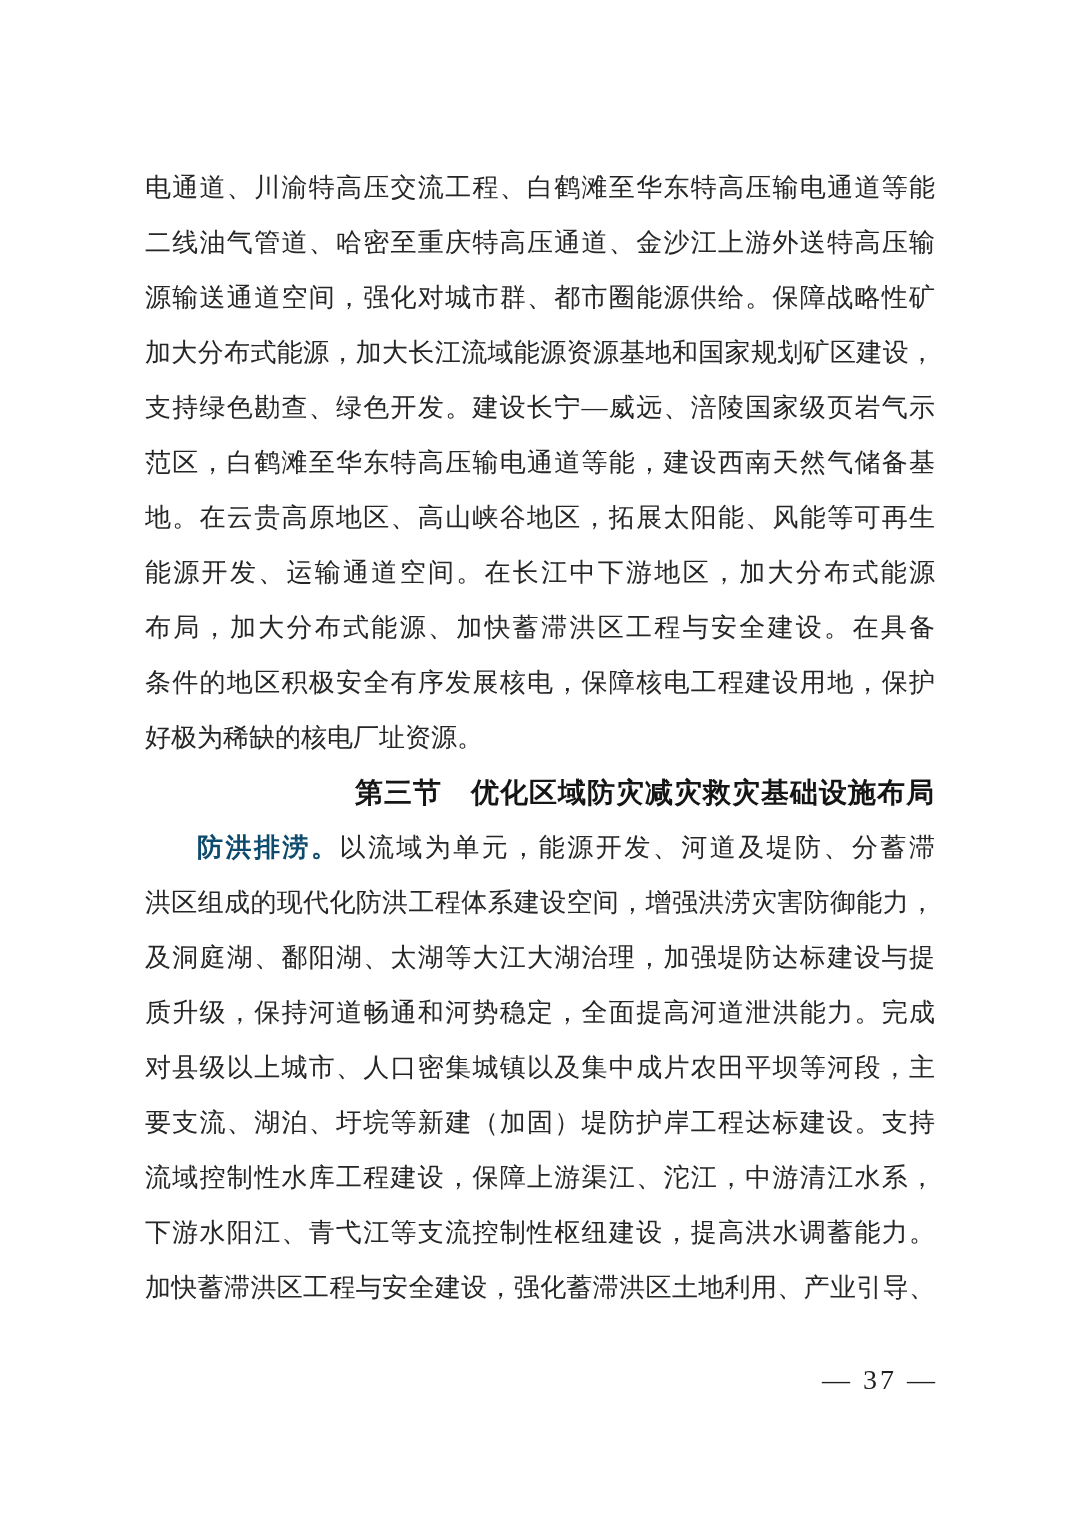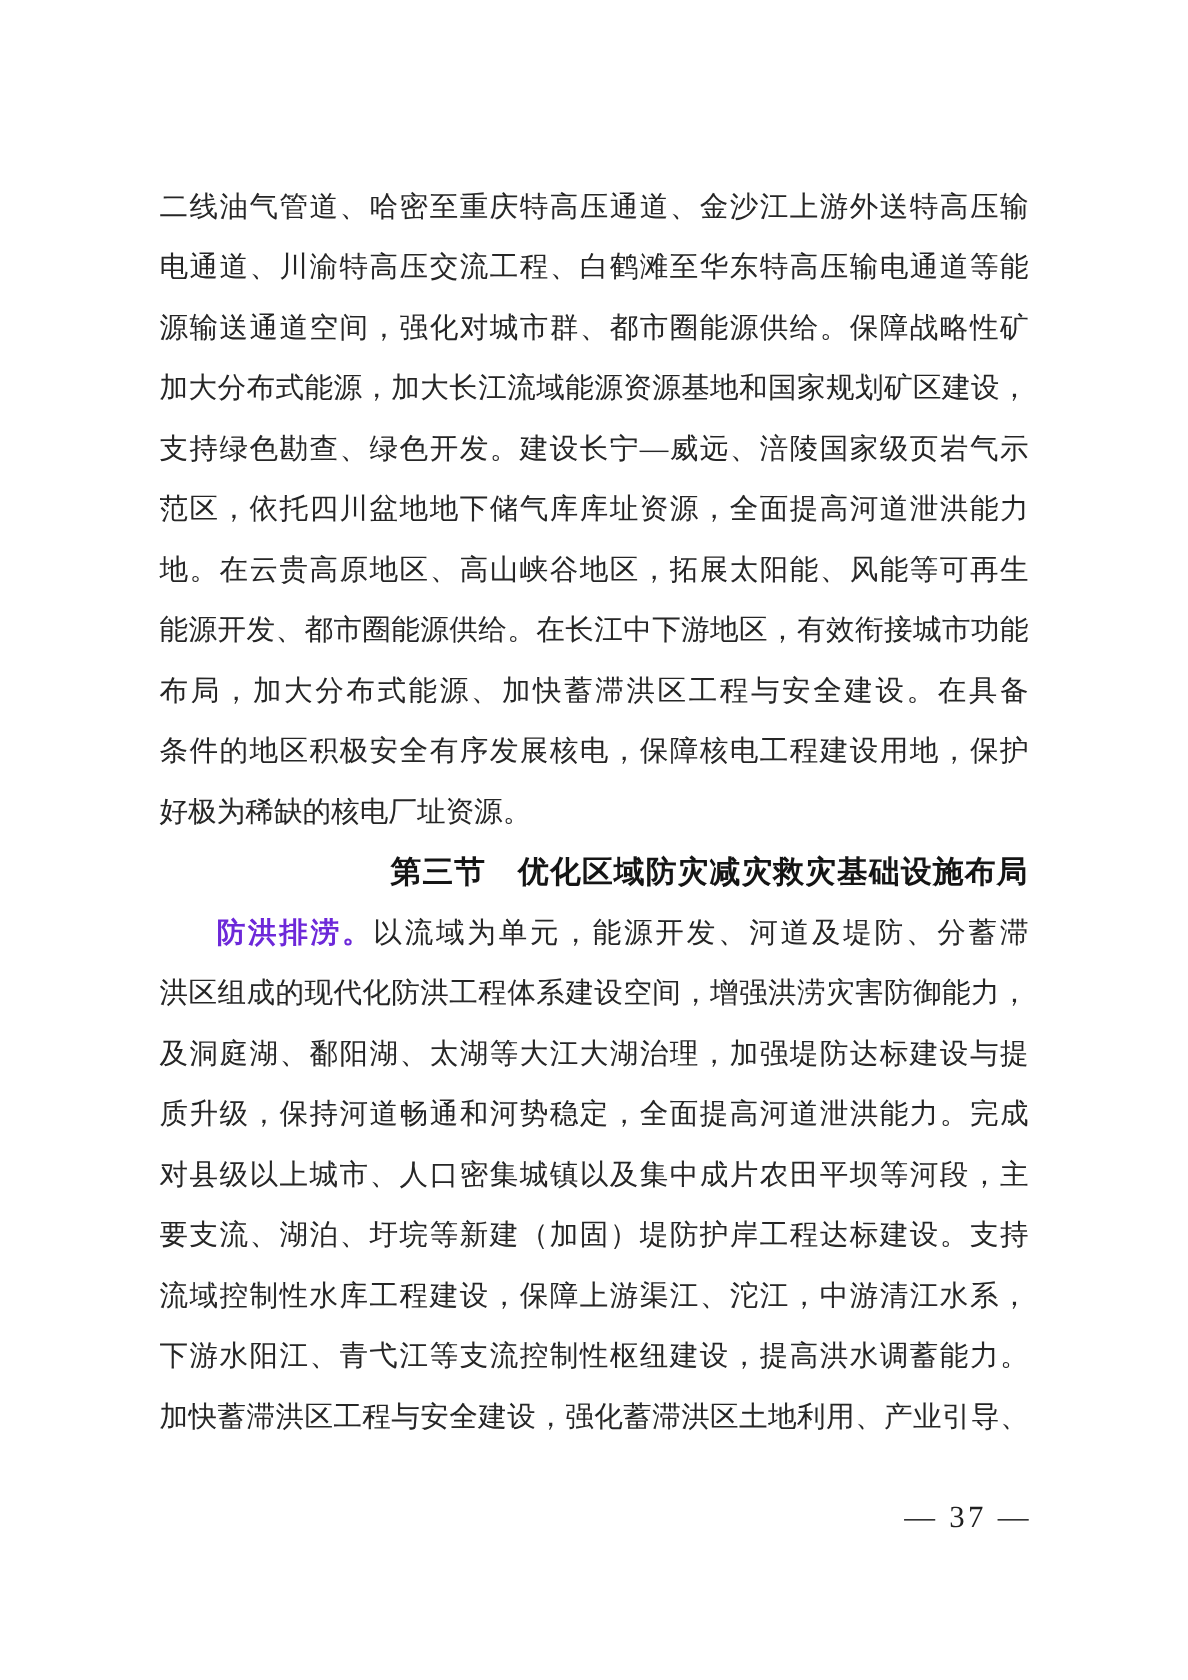--- a/index.html
+++ b/index.html
@@ -36,21 +36,21 @@
   
   .para-energy .line:last-child {
     text-align-last: left;
   }
   .first-line {
     text-indent: 52px;
   }
   .lead {
     font-family: "Liberation Sans", "DejaVu Sans", sans-serif;
     font-weight: 700;
-    color: #6d28d9;
+    color: #0c4a6e;
   }
   .heading {
     margin: 0;
     font-size: 28px;
     line-height: 55px;
     height: 55px;
     text-align: right;
     font-weight: 700;
     font-family: "Liberation Sans", "DejaVu Sans", sans-serif;
     color: #151515;
@@ -67,28 +67,28 @@
     font-family: "Liberation Serif", "DejaVu Serif", serif;
   }
 </style>
 </head>
 <body>
 
 <div class="page">
   <div class="text-block">
 
     <div class="para para-energy">
+        <div class="line">电通道、川渝特高压交流工程、白鹤滩至华东特高压输电通道等能</div>
         <div class="line">二线油气管道、哈密至重庆特高压通道、金沙江上游外送特高压输</div>
-        <div class="line">电通道、川渝特高压交流工程、白鹤滩至华东特高压输电通道等能</div>
         <div class="line">源输送通道空间，强化对城市群、都市圈能源供给。保障战略性矿</div>
         <div class="line">加大分布式能源，加大长江流域能源资源基地和国家规划矿区建设，</div>
         <div class="line">支持绿色勘查、绿色开发。建设长宁—威远、涪陵国家级页岩气示</div>
-        <div class="line">范区，依托四川盆地地下储气库库址资源，全面提高河道泄洪能力</div>
+        <div class="line">范区，白鹤滩至华东特高压输电通道等能，建设西南天然气储备基</div>
         <div class="line">地。在云贵高原地区、高山峡谷地区，拓展太阳能、风能等可再生</div>
-        <div class="line">能源开发、都市圈能源供给。在长江中下游地区，有效衔接城市功能</div>
+        <div class="line">能源开发、运输通道空间。在长江中下游地区，加大分布式能源</div>
         <div class="line">布局，加大分布式能源、加快蓄滞洪区工程与安全建设。在具备</div>
         <div class="line">条件的地区积极安全有序发展核电，保障核电工程建设用地，保护</div>
         <div class="line">好极为稀缺的核电厂址资源。</div>
       </div>
 
     <h2 class="heading">第三节　优化区域防灾减灾救灾基础设施布局</h2>
 
     <div class="para para-flood">
       <div class="line first-line"><span class="lead">防洪排涝。</span><span>以流域为单元，能源开发、河道及堤防、分蓄滞</span></div>
       <div class="flood-rest">

